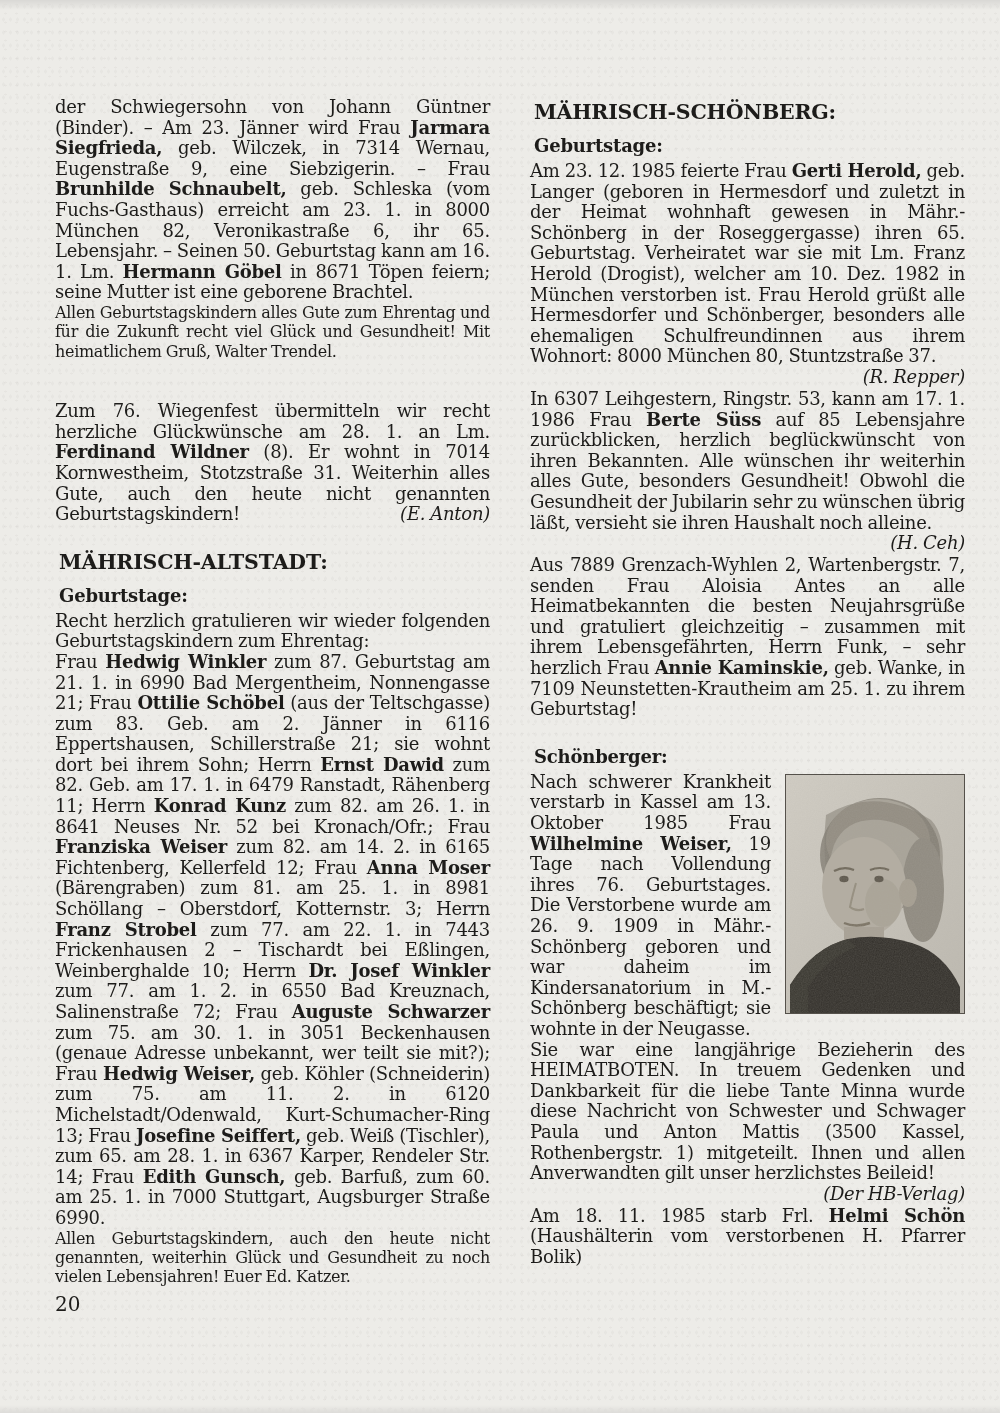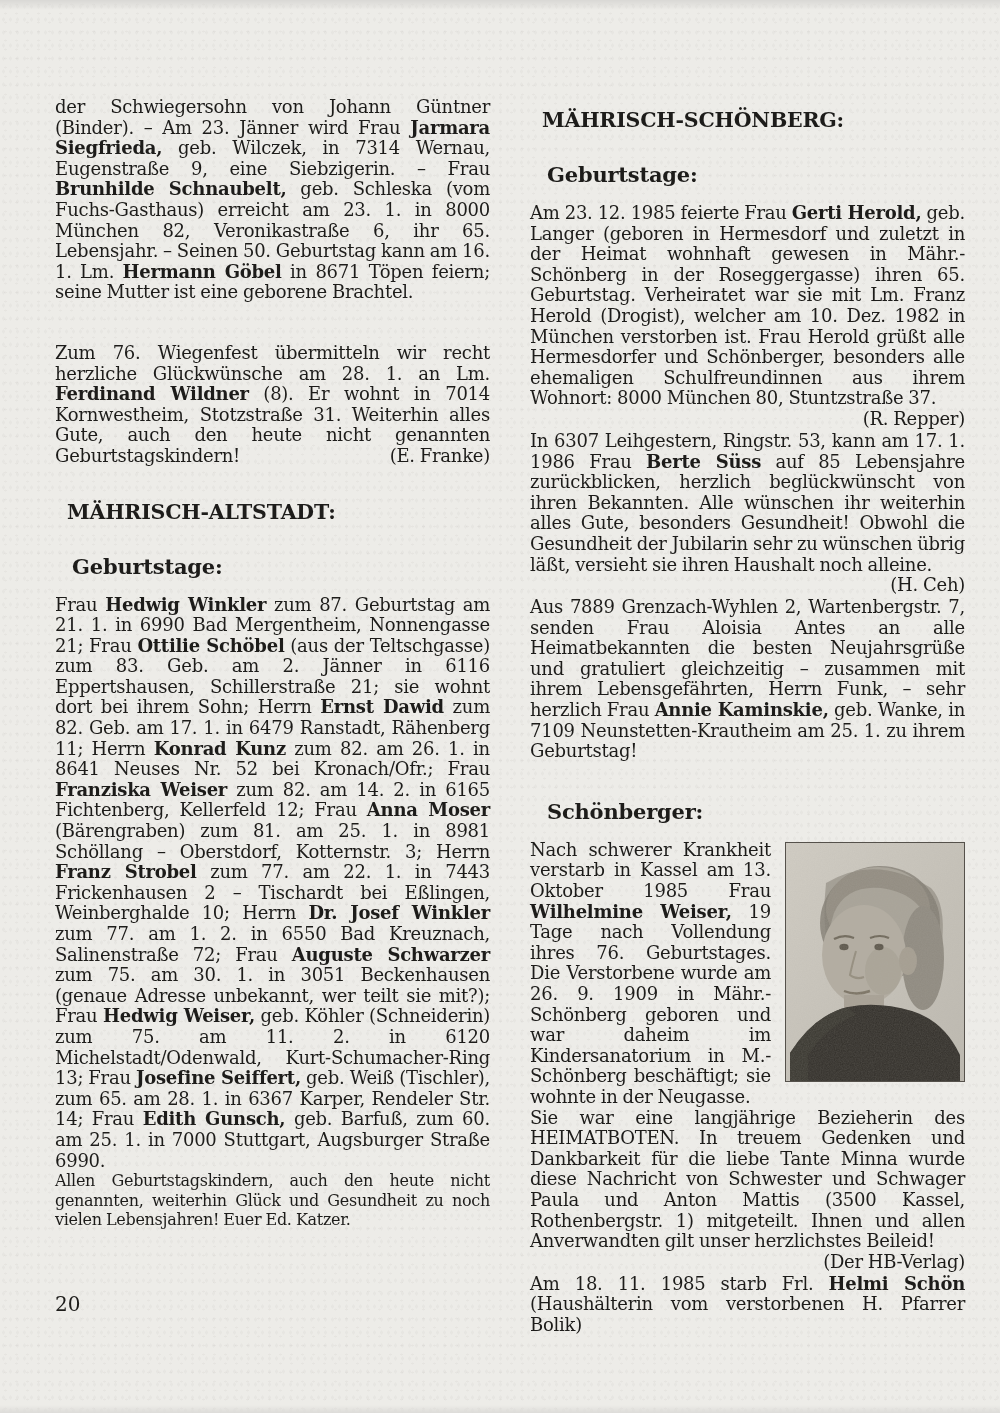--- a/index.html
+++ b/index.html
@@ -38,36 +38,36 @@
     word-spacing: -0.5px;
     hyphens: auto;
   }
   p.small {
     font-size: 16px;
     line-height: 19.4px;
     letter-spacing: -0.3px;
   }
   b { font-weight: 700; }
   h2 {
-    margin: 12px;
+    margin: 4px;
     font-size: 20.5px;
     line-height: 23px;
     letter-spacing: -0.2px;
   }
   h3 {
-    margin: 17px;
-    font-size: 21px;
+    margin: 4px;
+    font-size: 18px;
     line-height: 22px;
     letter-spacing: -0.2px;
   }
   .gap-lg { height: 33px; }
   .gap-md { height: 22px; }
   .gap-sm { height: 7px; }
   .gap-xs { height: 3px; }
-  .sig { float: right; }
+  .sig { float: right; font-style: italic; }
   .photo-frame {
     float: right;
     width: 178px; height: 238px;
     margin: 2px 0 8px 14px;
     border: 1px solid #55514b;
     background: #c7c3ba;
   }
   .photo-frame svg { display: block; }
   .pageno {
     position: absolute;
@@ -77,29 +77,31 @@
   }
 </style>
 </head>
 <body>
 
 <div class="sheet">
   <div class="page">
 
     <div class="col">
       <p>der Schwiegersohn von Johann Güntner (Binder). – Am 23. Jänner wird Frau <b>Jarmara Siegfrieda,</b> geb. Wilczek, in 7314 Wernau, Eugenstraße 9, eine Siebzigerin. – Frau <b>Brunhilde Schnaubelt,</b> geb. Schleska (vom Fuchs-Gasthaus) erreicht am 23. 1. in 8000 München 82, Veronikastraße 6, ihr 65. Lebensjahr. – Seinen 50. Geburtstag kann am 16. 1. Lm. <b>Hermann Göbel</b> in 8671 Töpen feiern; seine Mutter ist eine geborene Brachtel.</p>
+      <p class="small">Allen Geburtstagskindern alles Gute zum Ehrentag und für die Zukunft recht viel Glück und Gesundheit! Mit heimatlichem Gruß, Walter Trendel.</p>
 
       <div class="gap-lg"></div>
       <div class="gap-sm"></div>
-      <p><span>Zum 76. Wiegenfest übermitteln wir recht herzliche Glückwünsche am 28. 1. an Lm. <b>Ferdinand Wildner</b> (8). Er wohnt in 7014 Kornwestheim, Stotzstraße 31. Weiterhin alles Gute, auch den heute nicht genannten Geburtstagskindern!</span><span class="sig">(E. Franke)</span></p>
+      <p><span>Zum 76. Wiegenfest übermitteln wir recht herzliche Glückwünsche am 28. 1. an Lm. <b>Ferdinand Wildner</b> (8). Er wohnt in 7014 Kornwestheim, Stotzstraße 31. Weiterhin alles Gute, auch den heute nicht genannten Geburtstagskindern!</span><span class="sig">(E. Anton)</span></p>
 
       <div class="gap-md"></div>
       <h2>MÄHRISCH-ALTSTADT:</h2>
       <div class="gap-xs"></div>
       <h3>Geburtstage:</h3>
+      <p>Recht herzlich gratulieren wir wieder folgenden Geburtstagskindern zum Ehrentag:</p>
       <p>Frau <b>Hedwig Winkler</b> zum 87. Geburtstag am 21. 1. in 6990 Bad Mergentheim, Nonnengasse 21; Frau <b>Ottilie Schöbel</b> (aus der Teltschgasse) zum 83. Geb. am 2. Jänner in 6116 Eppertshausen, Schillerstraße 21; sie wohnt dort bei ihrem Sohn; Herrn <b>Ernst Dawid</b> zum 82. Geb. am 17. 1. in 6479 Ranstadt, Rähenberg 11; Herrn <b>Konrad Kunz</b> zum 82. am 26. 1. in 8641 Neuses Nr. 52 bei Kronach/Ofr.; Frau <b>Franziska Weiser</b> zum 82. am 14. 2. in 6165 Fichtenberg, Kellerfeld 12; Frau <b>Anna Moser</b> (Bärengraben) zum 81. am 25. 1. in 8981 Schöllang – Oberstdorf, Kotternstr. 3; Herrn <b>Franz Strobel</b> zum 77. am 22. 1. in 7443 Frickenhausen 2 – Tischardt bei Eßlingen, Weinberghalde 10; Herrn <b>Dr. Josef Winkler</b> zum 77. am 1. 2. in 6550 Bad Kreuznach, Salinenstraße 72; Frau <b>Auguste Schwarzer</b> zum 75. am 30. 1. in 3051 Beckenhausen (genaue Adresse unbekannt, wer teilt sie mit?); Frau <b>Hedwig Weiser,</b> geb. Köhler (Schneiderin) zum 75. am 11. 2. in 6120 Michelstadt/Odenwald, Kurt-Schumacher-Ring 13; Frau <b>Josefine Seiffert,</b> geb. Weiß (Tischler), zum 65. am 28. 1. in 6367 Karper, Rendeler Str. 14; Frau <b>Edith Gunsch,</b> geb. Barfuß, zum 60. am 25. 1. in 7000 Stuttgart, Augsburger Straße 6990.</p>
       <p class="small">Allen Geburtstagskindern, auch den heute nicht genannten, weiterhin Glück und Gesundheit zu noch vielen Lebensjahren! Euer Ed. Katzer.</p>
     </div>
 
     <div class="col">
       <h2>MÄHRISCH-SCHÖNBERG:</h2>
       <div class="gap-xs"></div>
       <h3>Geburtstage:</h3>
       <p><span>Am 23. 12. 1985 feierte Frau <b>Gerti Herold,</b> geb. Langer (geboren in Hermesdorf und zuletzt in der Heimat wohnhaft gewesen in Mähr.-Schönberg in der Roseggergasse) ihren 65. Geburtstag. Verheiratet war sie mit Lm. Franz Herold (Drogist), welcher am 10. Dez. 1982 in München verstorben ist. Frau Herold grüßt alle Hermesdorfer und Schönberger, besonders alle ehemaligen Schulfreundinnen aus ihrem Wohnort: 8000 München 80, Stuntzstraße 37.</span><span class="sig">(R. Repper)</span></p>
 

